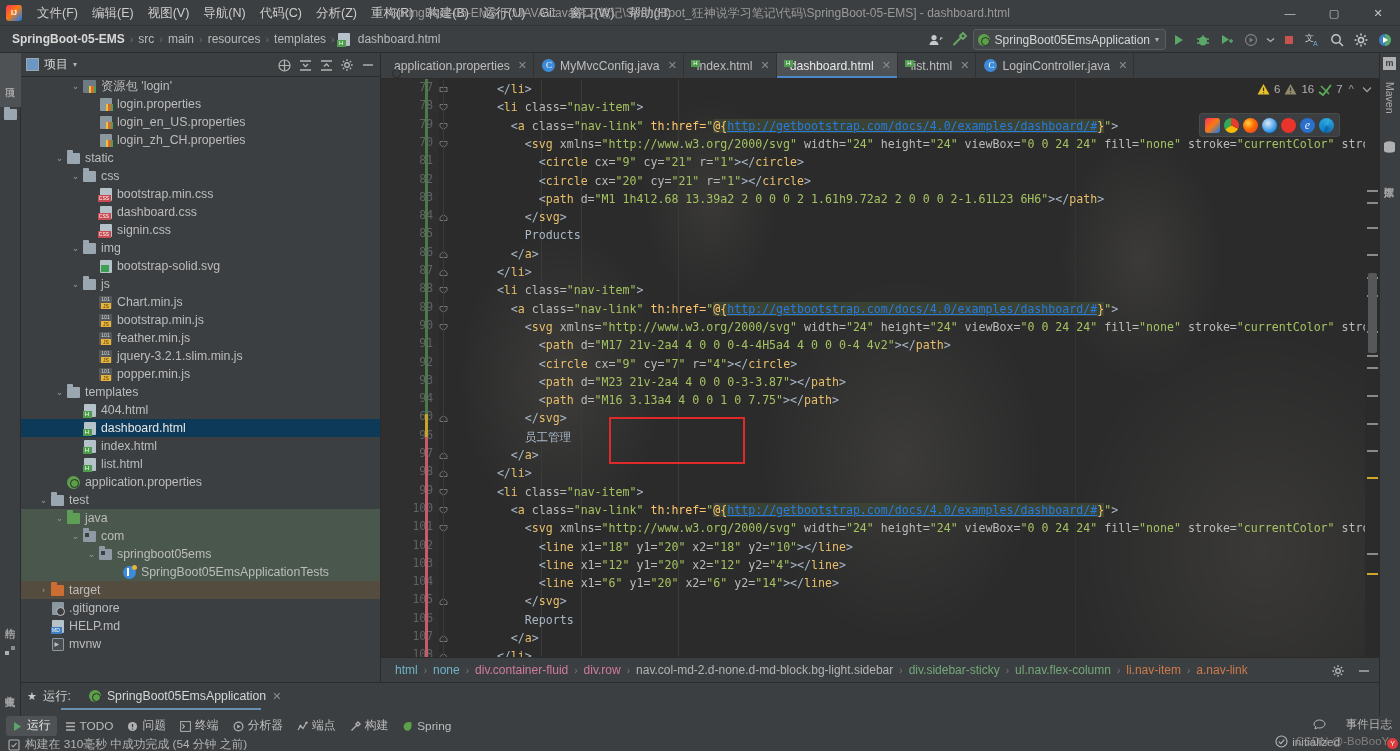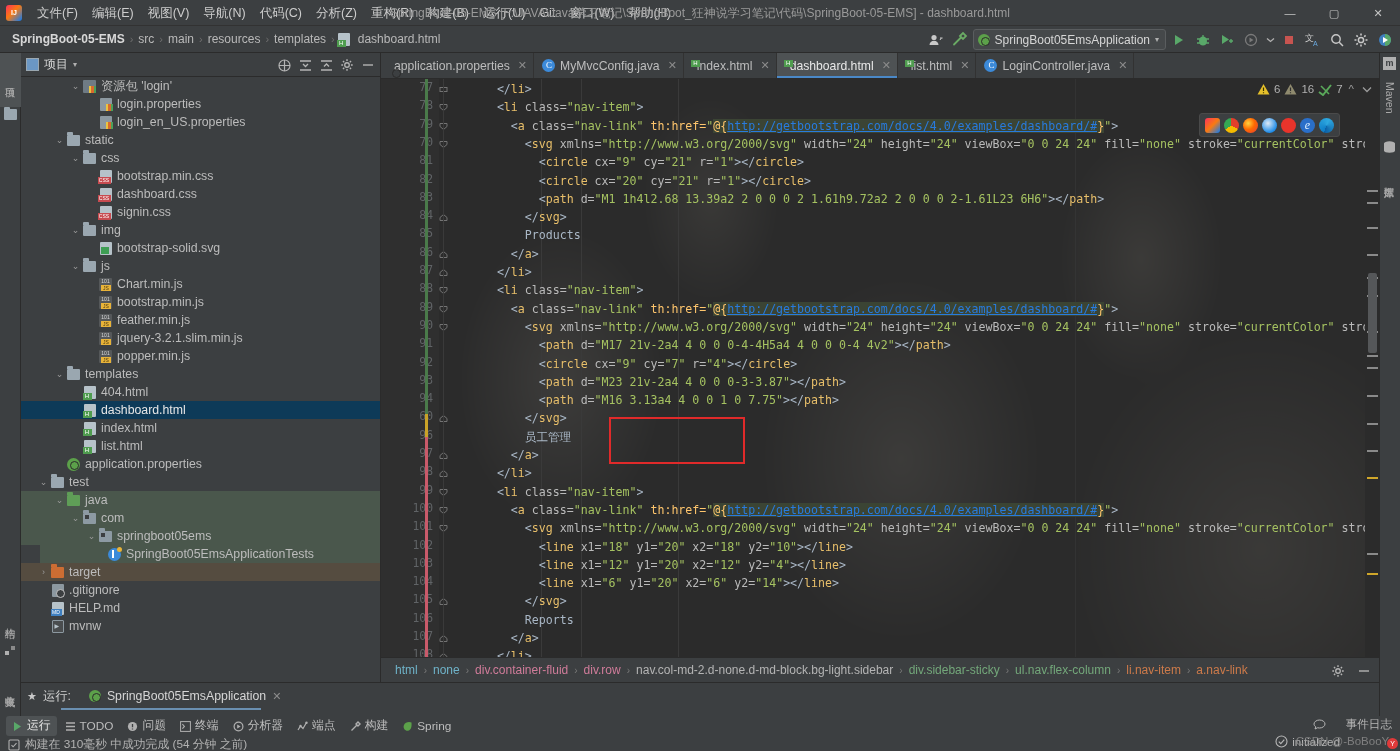--- a/index.html
+++ b/index.html
@@ -462,20 +462,27 @@
           </span>
           <span class="tlbl">login.properties</span>
         </div>
         <div class="trow" style="padding-left: 64px;">
           <span class="tw"></span>
           <span class="tico">
             <span class="ic-props"></span>
           </span>
           <span class="tlbl">login_en_US.properties</span>
         </div>
+        <div class="trow" style="padding-left: 64px;">
+          <span class="tw"></span>
+          <span class="tico">
+            <span class="ic-props"></span>
+          </span>
+          <span class="tlbl">login_zh_CH.properties</span>
+        </div>
         <div class="trow" style="padding-left: 32px;">
           <span class="tw">⌄</span>
           <span class="tico">
             <span class="ic-folder"></span>
           </span>
           <span class="tlbl">static</span>
         </div>
         <div class="trow" style="padding-left: 48px;">
           <span class="tw">⌄</span>
           <span class="tico">
@@ -623,21 +630,21 @@
           </span>
           <span class="tlbl">com</span>
         </div>
         <div class="trow grn" style="padding-left: 64px;">
           <span class="tw">⌄</span>
           <span class="tico">
             <span class="ic-folder pkg"></span>
           </span>
           <span class="tlbl">springboot05ems</span>
         </div>
-        <div class="trow grn" style="padding-left: 54px; margin-left: 19px;">
+        <div class="trow grn" style="padding-left: 88px;">
           <span class="tw"></span>
           <span class="tico">
             <span class="ic-test"></span>
           </span>
           <span class="tlbl">SpringBoot05EmsApplicationTests</span>
         </div>
         <div class="trow org" style="padding-left: 16px;">
           <span class="tw">›</span>
           <span class="tico">
             <span class="ic-folder orange"></span>

